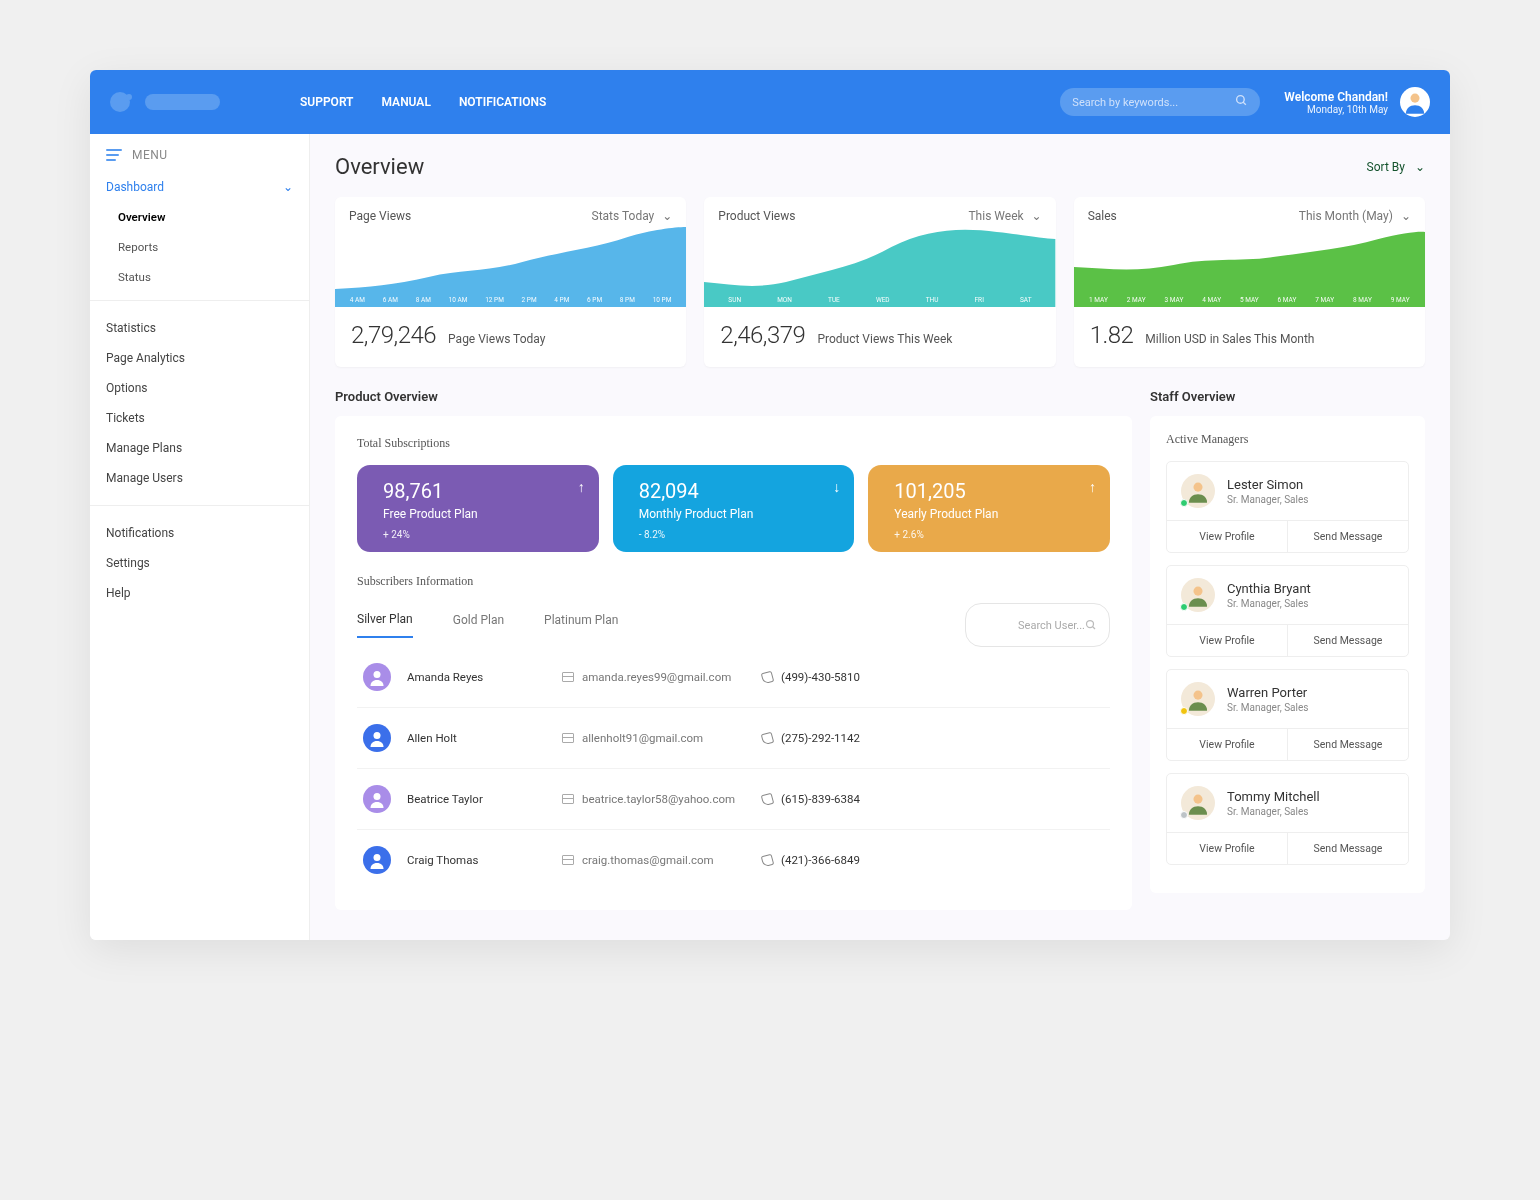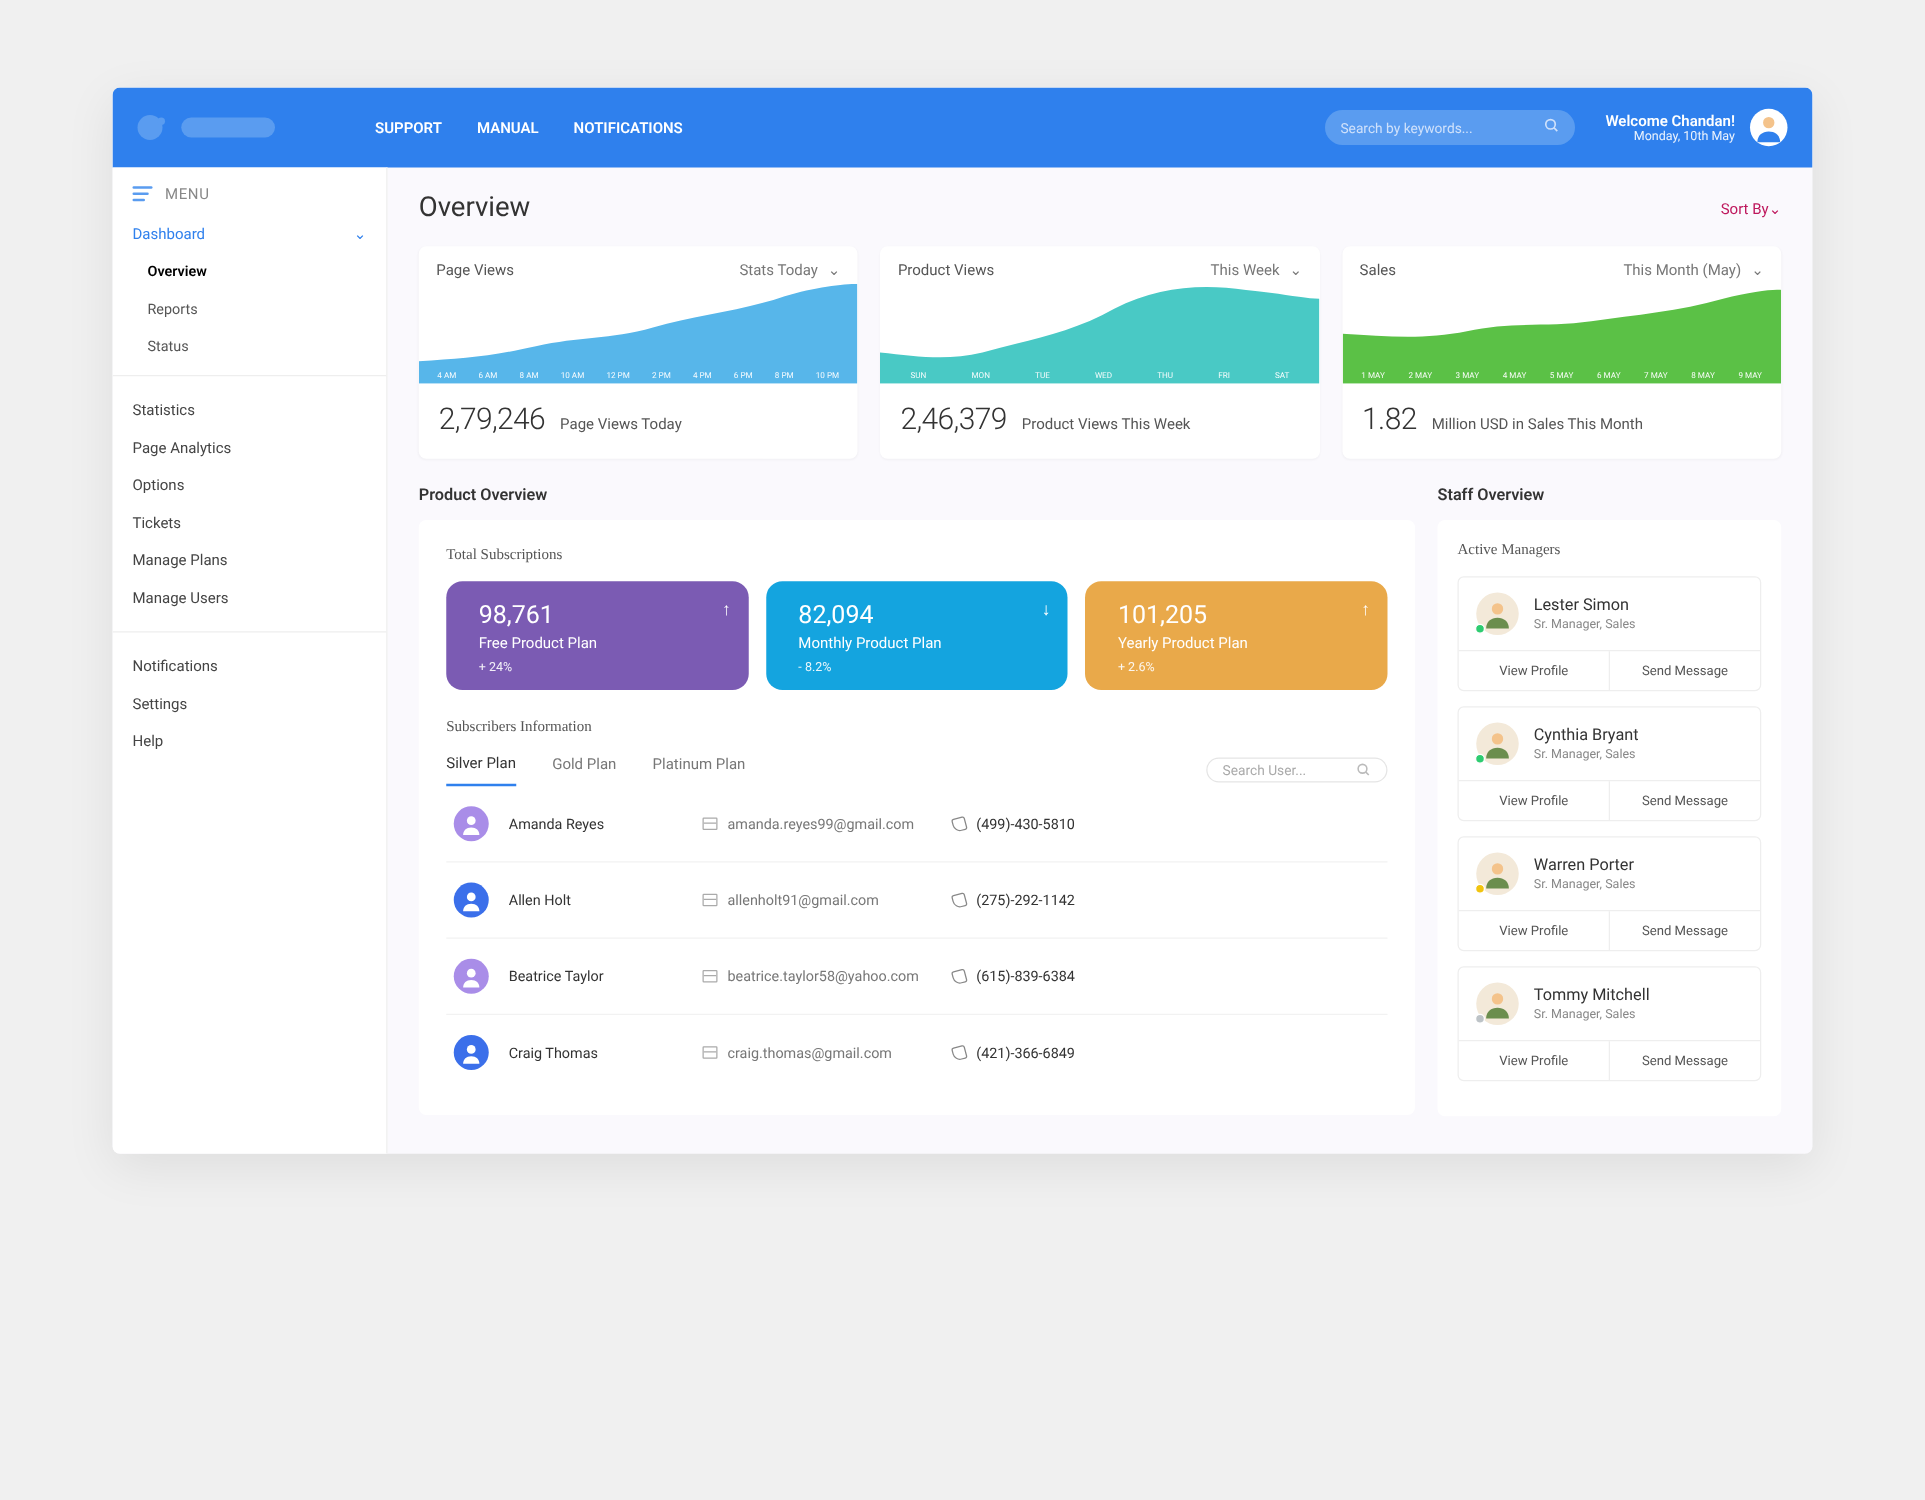--- a/index.html
+++ b/index.html
@@ -36,21 +36,21 @@
 .sb-item.active { color: #2f80ed; }
 .sb-sub { padding-left: 28px; }
 .sb-sub .sb-item { padding: 8px 16px 8px 0; font-size: 11.5px; color:#555; }
 .sb-sub .sb-item.on { color:#000; font-weight:600; }
 .sb-div { height:1px; background:#eee; margin: 8px 0; }
 .chev-d { font-size: 12px; color:#2f80ed; }
 
 
 .page-hd { display:flex; align-items:center; justify-content:space-between; margin-bottom: 18px; }
 .page-title { font-size: 22px; color:#333; font-weight:400; }
-.sort { font-size:12px; color:#be185d; display:flex; align-items:center; cursor:pointer; }
+.sort { font-size:12px; color:#14532d; display:flex; align-items:center; gap:10px; cursor:pointer; }
 
 
 .stats-row { display:flex; gap:18px; }
 .stat-card { flex:1; background:#fff; border-radius:6px; overflow:hidden; box-shadow: 0 1px 2px rgba(0,0,0,0.04); }
 .stat-hd { display:flex; align-items:center; justify-content:space-between; padding:12px 14px 4px; font-size:12px; color:#555; }
 .stat-hd .dd { font-size:12px; color:#777; display:flex; align-items:center; gap:8px; cursor:pointer; }
 .chart { height: 80px; position:relative; overflow:hidden; }
 .chart svg { width:100%; height:100%; display:block; }
 .chart-labels { position:absolute; bottom:3px; left:0; right:0; display:flex; justify-content:space-around; font-size:6.5px; color:rgba(255,255,255,.95); padding:0 6px; pointer-events:none; }
 .stat-val { display:flex; align-items:baseline; gap:12px; padding: 14px 16px 18px; }
@@ -70,24 +70,24 @@
 .plan { flex:1; border-radius:13px; color:#fff; padding:14px 26px 12px; position:relative; }
 .plan .num { font-size:20px; font-weight:400; }
 .plan .pname { font-size:12px; margin-top:4px; }
 .plan .delta { font-size:10px; margin-top:8px; opacity:.9; }
 .plan .arrow { position:absolute; top:14px; right:14px; font-size:14px; }
 .plan.purple { background:#7b5bb3; }
 .plan.blue { background:#14a4df; }
 .plan.orange { background:#e9a94a; }
 
 .subs-info { margin-top:22px; }
-.tabs-row { display:flex; align-items:center; gap:29px; border-bottom: none; margin-top:10px; position:relative; }
+.tabs-row { display:flex; align-items:center; gap:40px; border-bottom: none; margin-top:10px; position:relative;text-align:right; }
 .tab { font-size:12px; color:#777; padding-bottom:10px; cursor:pointer; }
 .tab.active { color:#333; border-bottom:2px solid #2f80ed; }
-.search-user { margin-left:auto; border:1px solid #e5e5e5; border-radius:16px; width:145px; height:20px; display:flex; align-items:center; padding:0 12px; font-size:11px; color:#aaa; }
+.search-user { margin-left:auto; border:1px solid #e5e5e5; border-radius:16px; width:145px; height:44px; display:flex; align-items:center; padding:0 12px; font-size:11px; color:#aaa; }
 .search-user .ph { flex:1; }
 
 .sub-row { display:flex; align-items:center; padding:16px 6px; border-bottom:1px solid #f2f2f2; font-size:11.5px; color:#555; }
 .sub-row:last-child { border-bottom:none; }
 .sub-av { width:28px; height:28px; border-radius:50%; margin-right:16px; display:flex; align-items:center; justify-content:center; color:#fff; font-size:14px; }
 .sub-name { width:155px; color:#333; }
 .sub-mail { width:200px; display:flex; align-items:center; gap:8px; color:#777; }
 .sub-phone { display:flex; align-items:center; gap:8px; color:#333; }
 .mini-ic { width:12px; height:10px; border:1.2px solid #aaa; border-radius:1px; position:relative; }
 .mini-ic::after { content:''; position:absolute; top:0; left:0; right:0; height:0; border-bottom:1.2px solid #aaa; transform: translateY(3px) rotate(0); }

